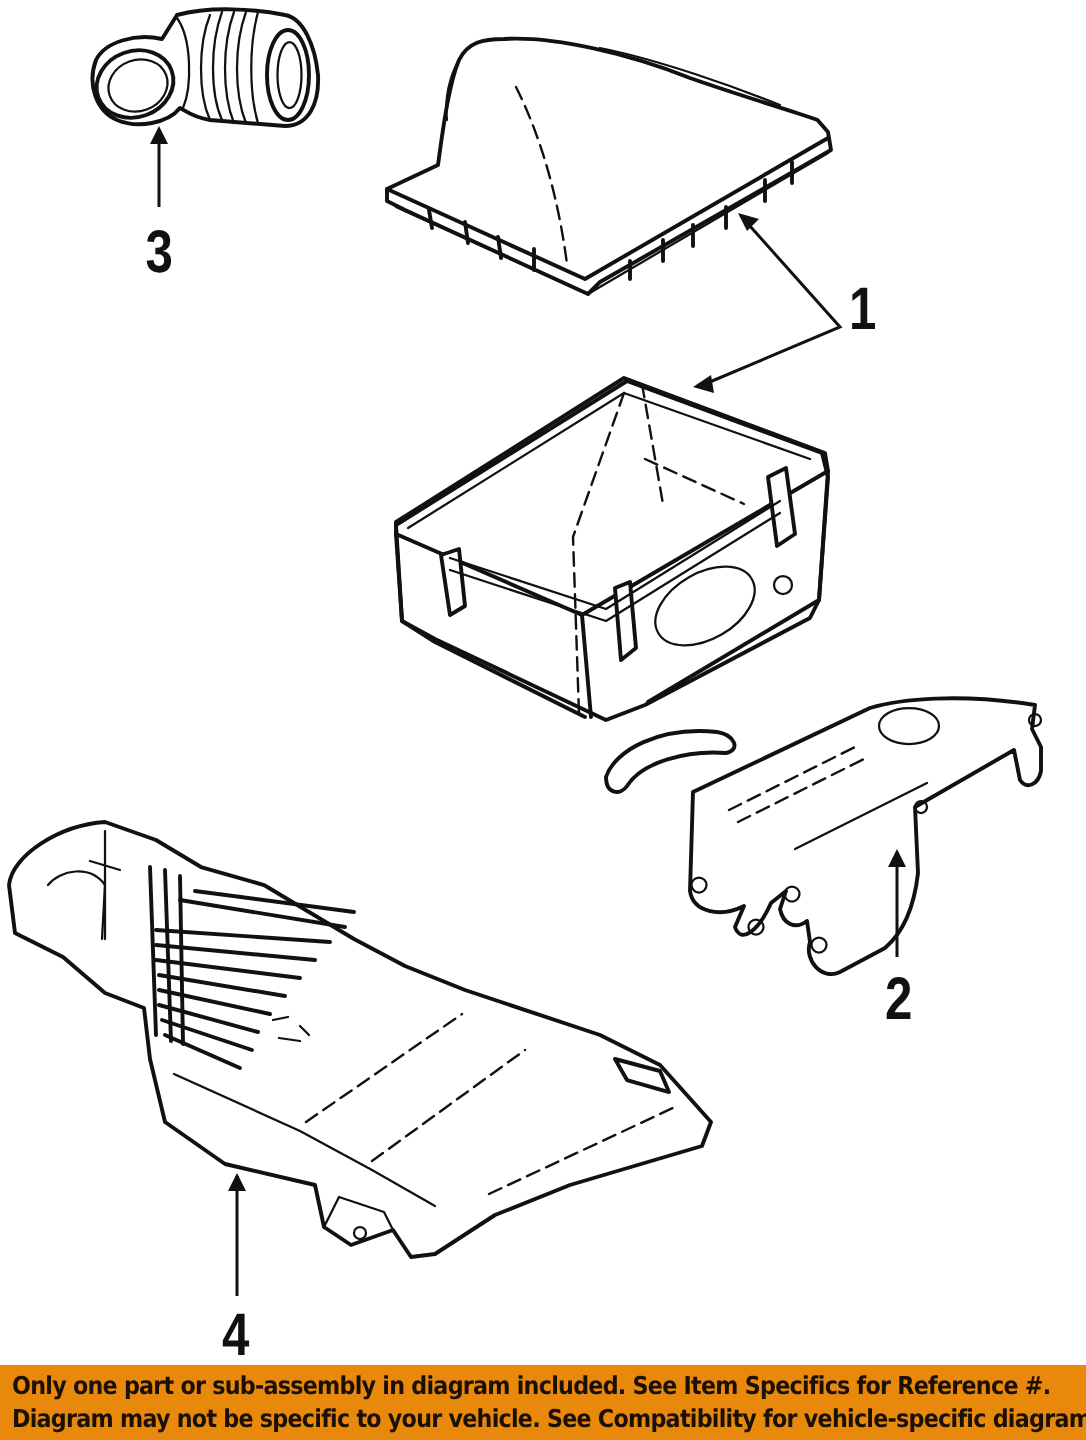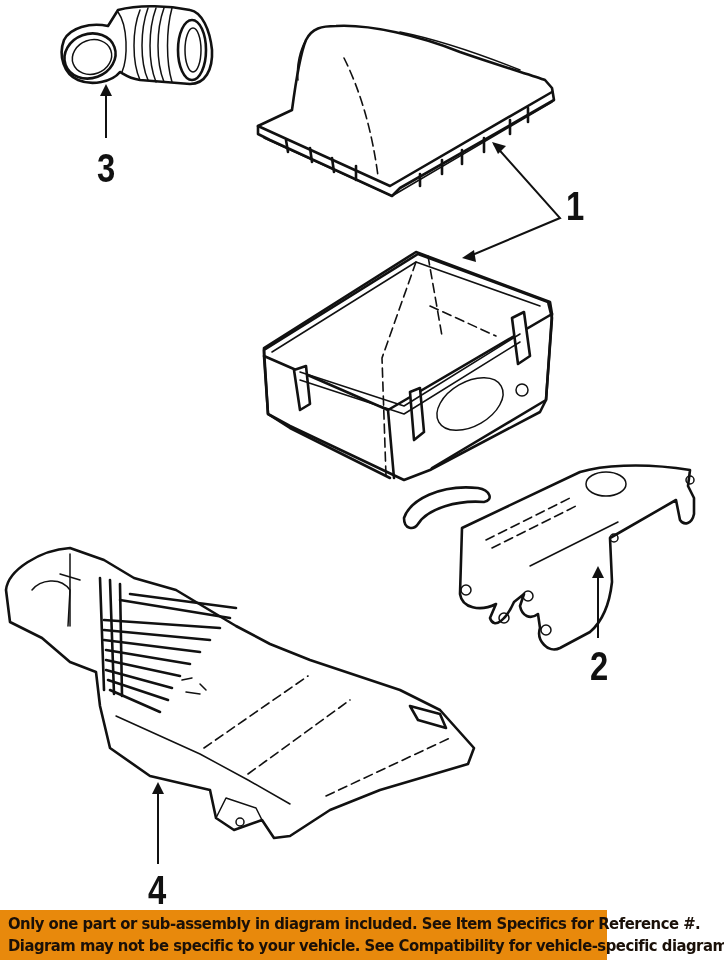--- a/index.html
+++ b/index.html
@@ -49,21 +49,21 @@
       font-size: 40px;
       line-height: 1;
       color: #111;
       transform: scaleX(0.82);
       transform-origin: left top;
     }
     .banner {
       position: absolute;
       left: 0;
       top: 910px;
-      width: 607px;
+      width: 724px;
       height: 50px;
       background: #e8890c;
       box-sizing: border-box;
       padding: 3px 0 0 8px;
     }
     .banner-line {
       display: block;
       font-family: "DejaVu Sans", sans-serif;
       font-weight: bold;
       font-size: 16.4px;

